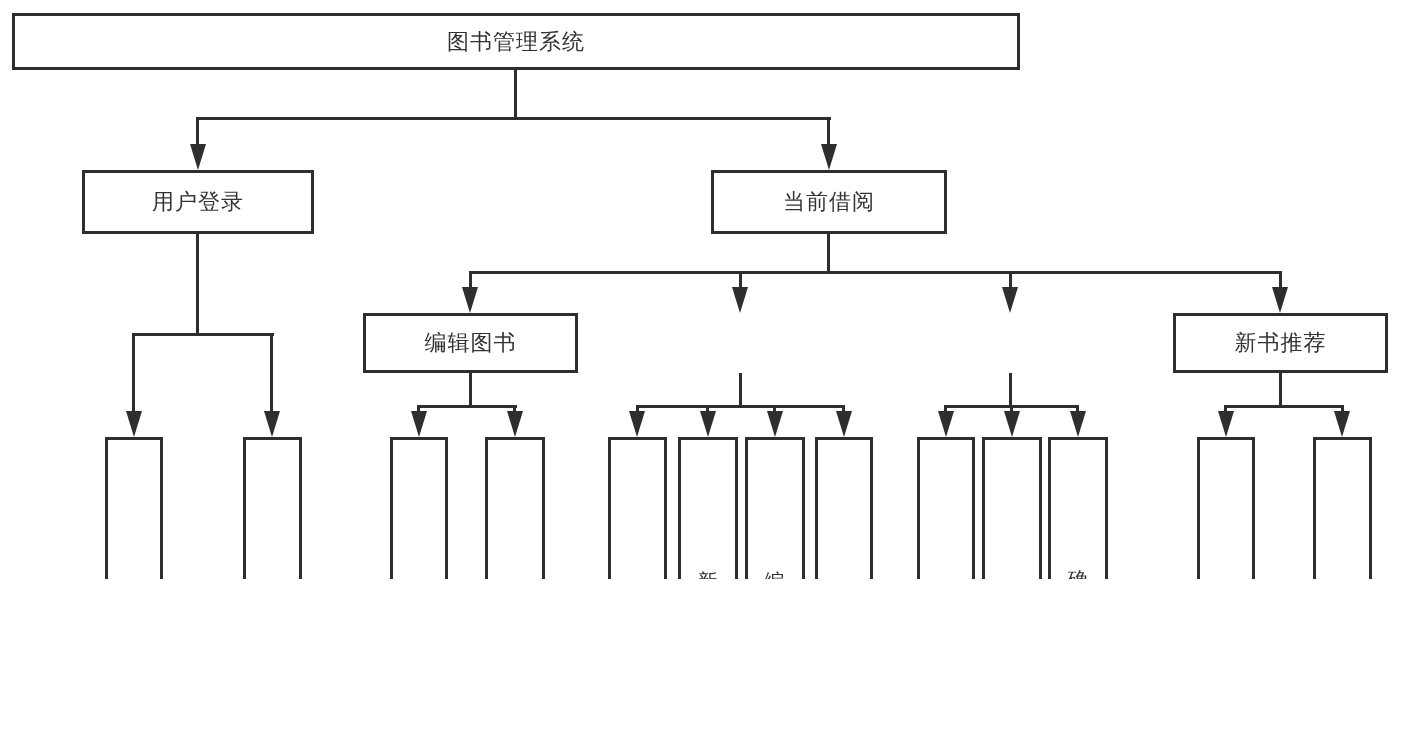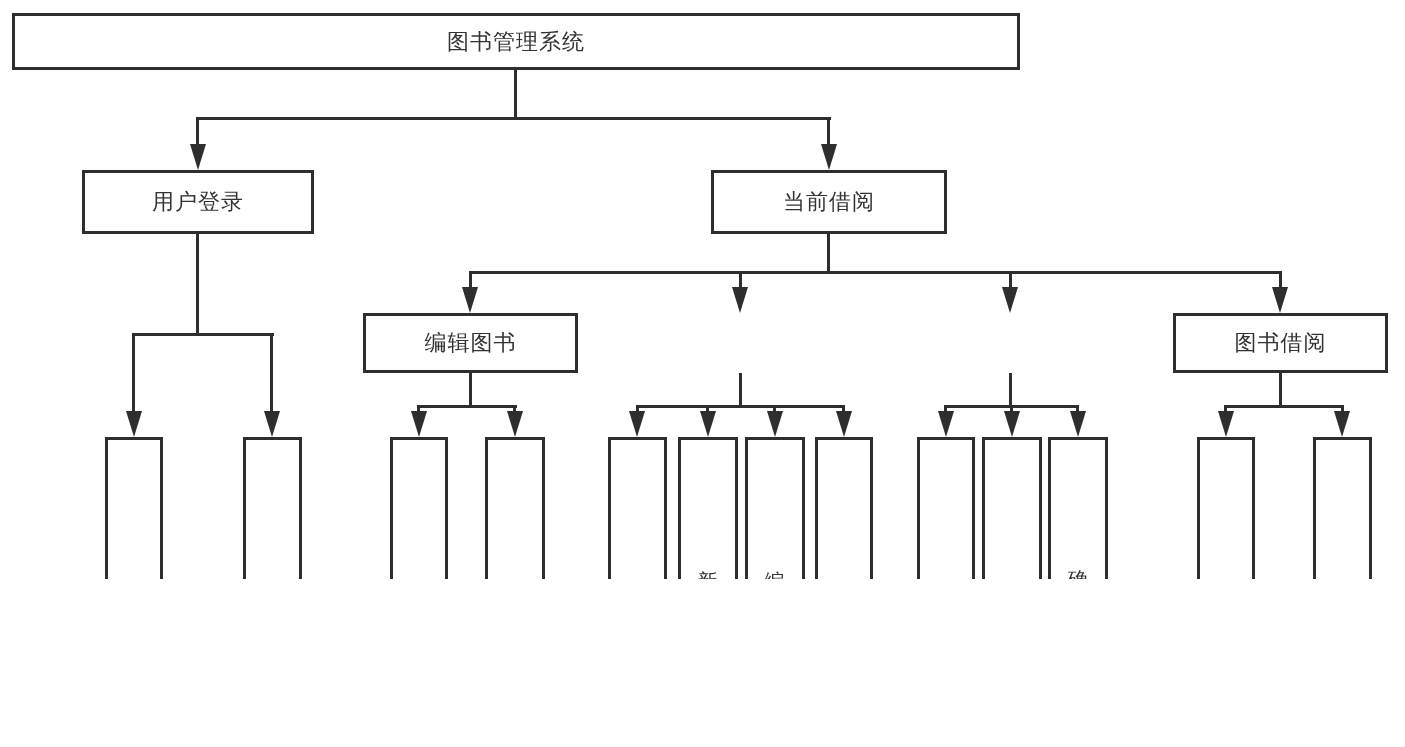--- a/index.html
+++ b/index.html
@@ -135,21 +135,21 @@
   <div class="arrow" style="left:1218px; top:411px;"></div>
   <div class="vline" style="left:1341px; top:405px; height:10px;"></div>
   <div class="arrow" style="left:1334px; top:411px;"></div>
 
   <div class="node" style="left:12px; top:13px; width:1008px; height:57px;">图书管理系统</div>
 
   <div class="node" style="left:82px; top:170px; width:232px; height:64px;">用户登录</div>
   <div class="node" style="left:711px; top:170px; width:236px; height:64px;">当前借阅</div>
 
   <div class="node" style="left:363px; top:313px; width:215px; height:60px;">编辑图书</div>
-  <div class="node" style="left:1173px; top:313px; width:215px; height:60px;">图书借阅</div>
+  <div class="node" style="left:1173px; top:313px; width:215px; height:60px;">新书推荐</div>
 
   <div class="leaf" style="left:105px; width:58px;">用户登录</div>
   <div class="leaf" style="left:243px; width:59px;">注销登录</div>
 
   <div class="leaf" style="left:390px; width:58px;">查询图书</div>
   <div class="leaf" style="left:485px; width:60px;">借阅图书</div>
 
   <div class="leaf" style="left:608px; width:59px;">查询图书</div>
   <div class="leaf" style="left:678px; width:60px;">新增图书（管理员）</div>
   <div class="leaf" style="left:745px; width:60px;">编辑图书（管理员）</div>

